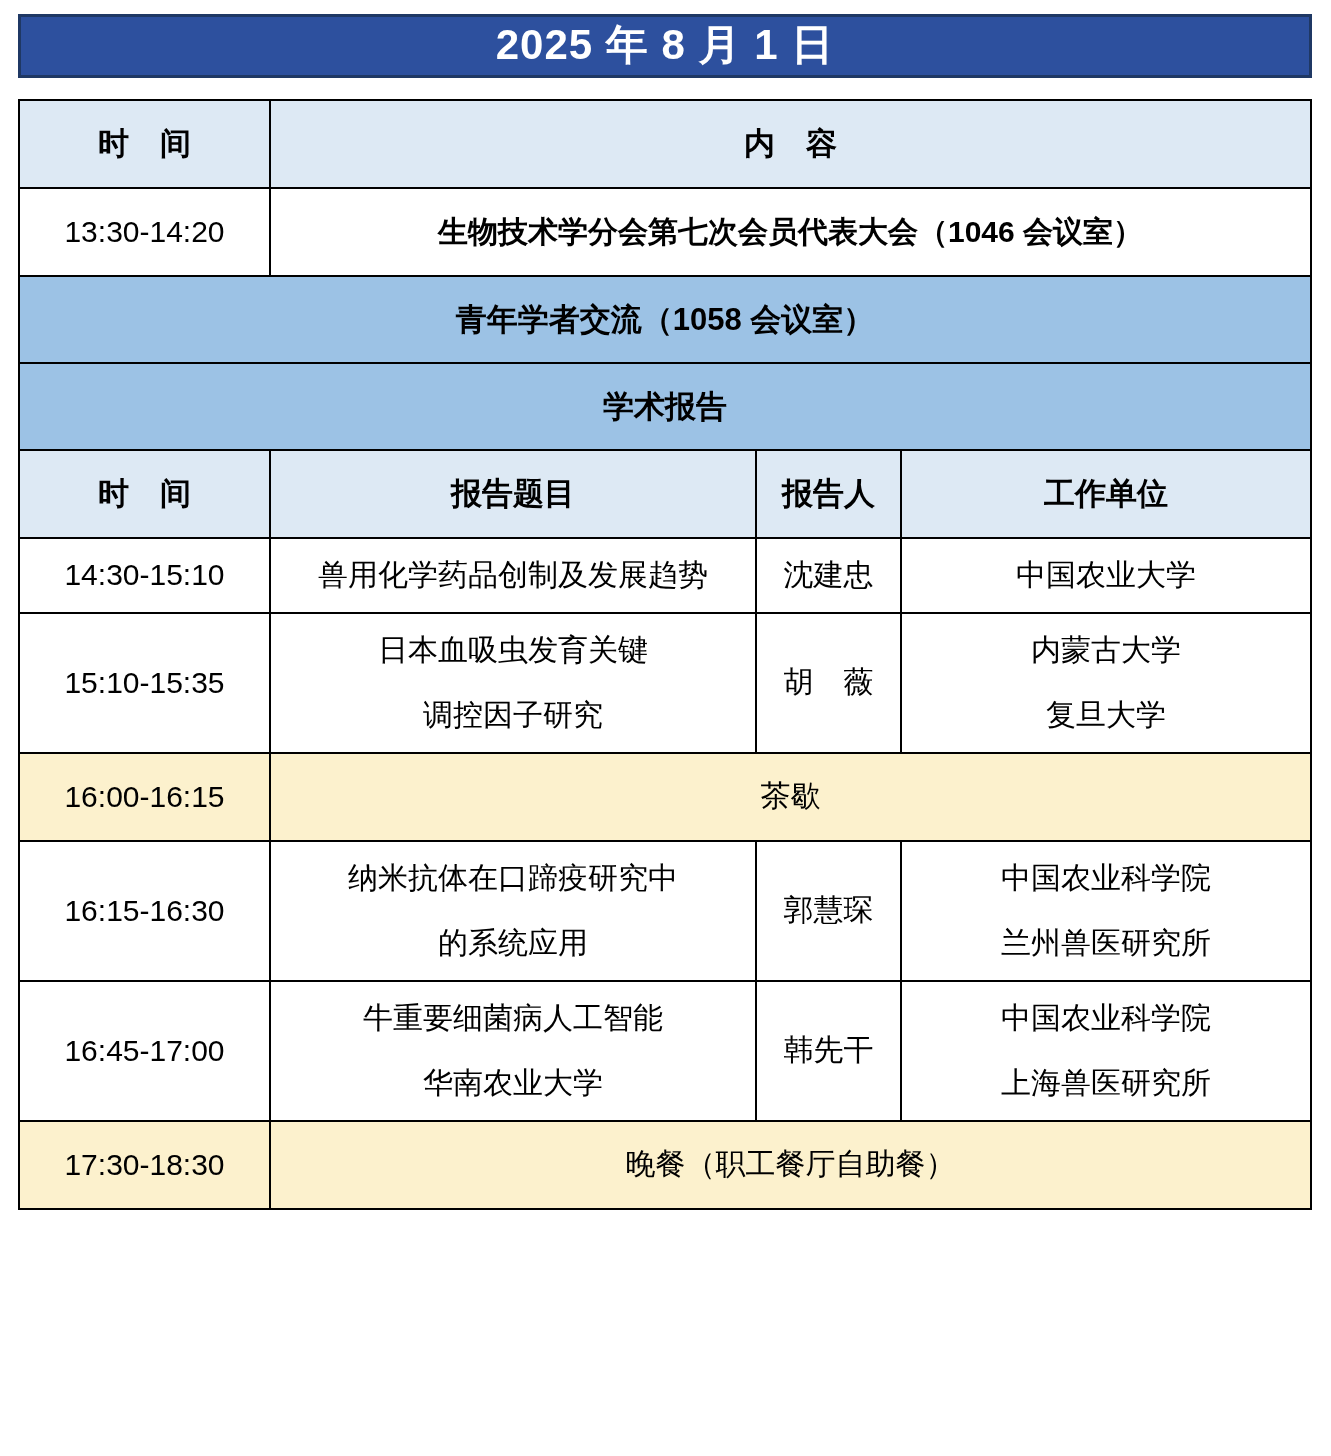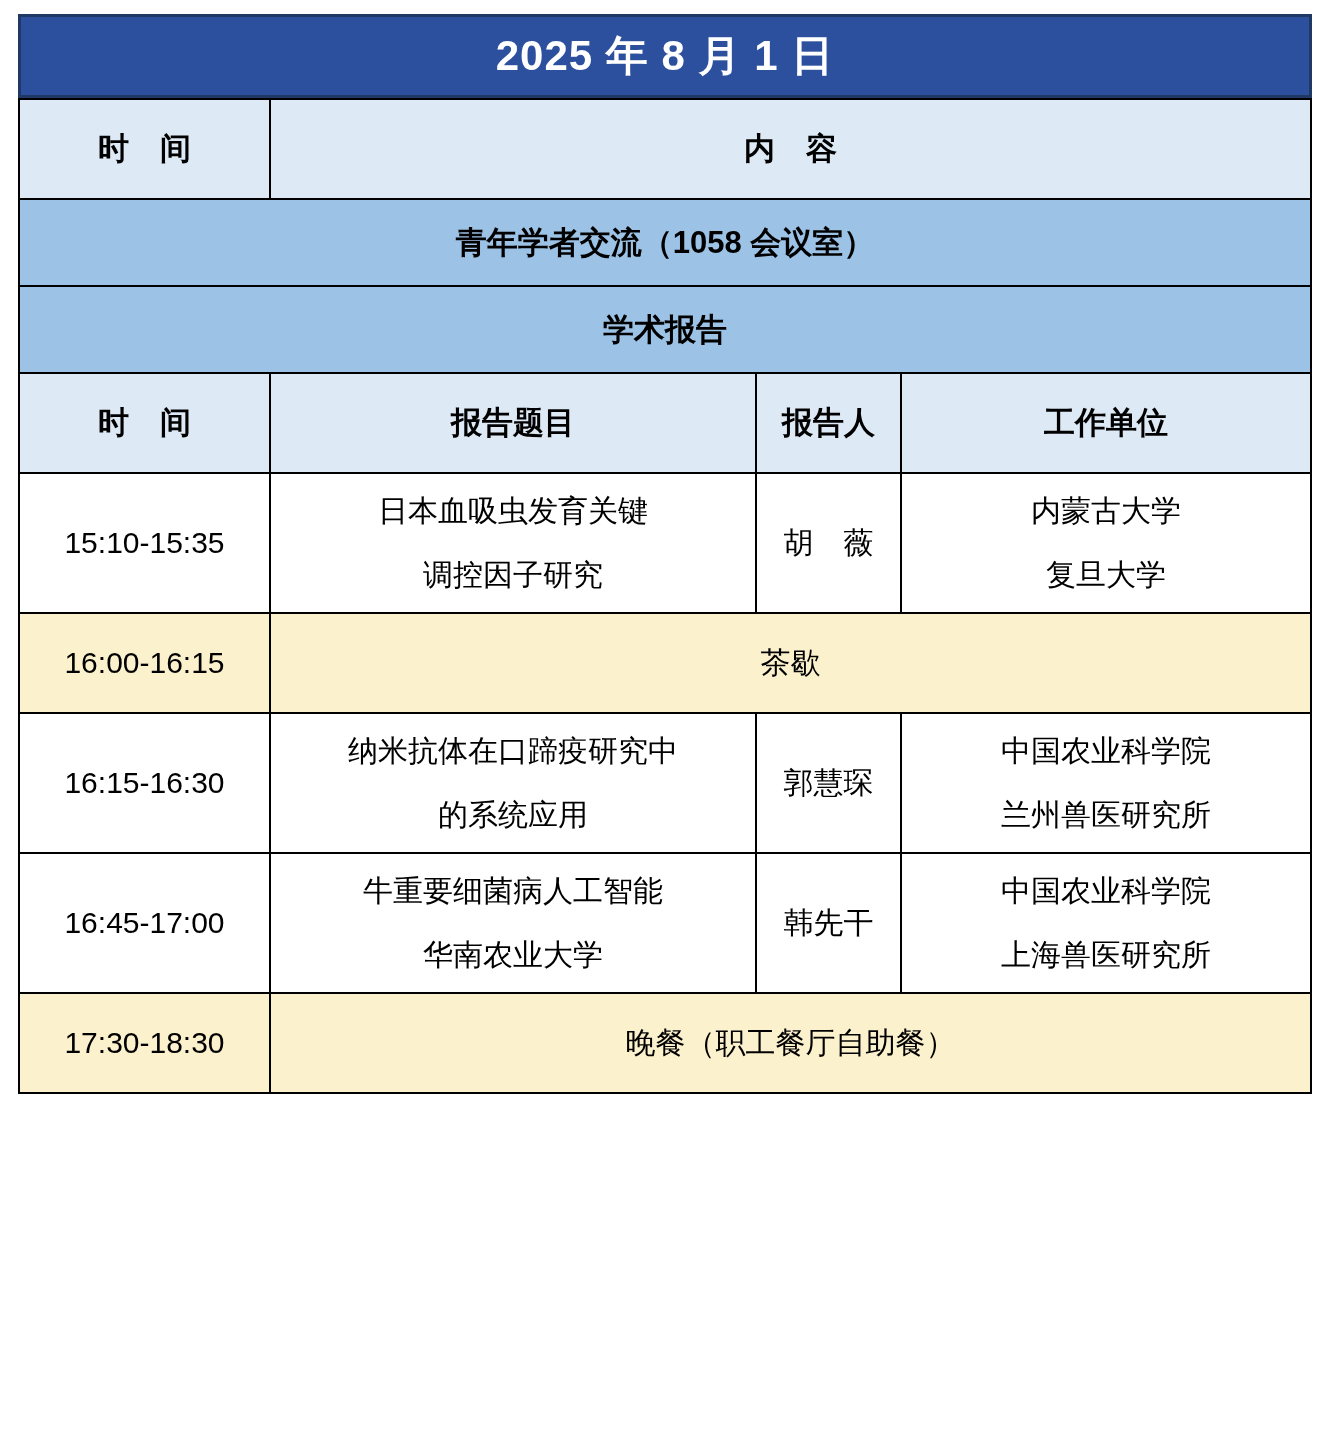--- a/index.html
+++ b/index.html
@@ -15,27 +15,26 @@
     color: var(--text, #000);
   }
   .wrap {
     position: absolute;
     left: 18px;
     top: 14px;
     width: 1294px;
   }
   .title-bar {
     box-sizing: border-box;
-    height: 84px;
+    height: 64px;
     background: var(--title-bg, #2d509e);
     border: 3px solid var(--title-border, #1f3864);
     display: flex;
-    align-items: center;
     justify-content: center;
-    margin-bottom: 0;
+    margin-bottom: 21px;
   }
   .title-bar span {
     color: var(--title-text, #ffffff);
     font-size: 42px;
     font-weight: 700;
     letter-spacing: 1px;
   }
   table {
     width: 100%;
     border-collapse: collapse;
@@ -60,21 +59,21 @@
   }
   td.sec {
     background: var(--section-bg, #9cc2e5);
     font-weight: 700;
     font-size: 31px;
   }
   td.brk { background: var(--break-bg, #fcf1cd); }
   td.bold { font-weight: 700; }
   td.ml div { line-height: 2.15; }
   tr.h74  { height: 74px; }
-  tr.h78  { height: 100px; }
+  tr.h78  { height: 88px; }
   tr.h84  { height: 87px; }
   tr.h140 { height: 140px; }
 </style>
 </head>
 <body>
 
 <div class="wrap">
   <div class="title-bar">
     <span>2025 年 8 月 1 日</span>
   </div>
@@ -83,31 +82,45 @@
       <col class="c-time">
       <col class="c-title">
       <col class="c-speaker">
       <col class="c-org">
     </colgroup>
     <tbody>
         <tr class="h78">
           <td class="hdr">时　间</td>
           <td class="hdr" colspan="3">内　容</td>
         </tr>
+        <tr class="h78">
+          <td>13:30-14:20</td>
+          <td class="bold" colspan="3">生物技术学分会第七次会员代表大会（1046 会议室）</td>
+        </tr>
         <tr class="h84">
           <td class="sec" colspan="4">青年学者交流（1058 会议室）</td>
         </tr>
         <tr class="h84">
           <td class="sec" colspan="4">学术报告</td>
         </tr>
         <tr class="h78">
           <td class="hdr">时　间</td>
           <td class="hdr">报告题目</td>
           <td class="hdr">报告人</td>
           <td class="hdr">工作单位</td>
+        </tr>
+        <tr class="h74">
+          <td>14:30-15:10</td>
+          <td class="ml">
+            <div>兽用化学药品创制及发展趋势</div>
+          </td>
+          <td>沈建忠</td>
+          <td class="ml">
+            <div>中国农业大学</div>
+          </td>
         </tr>
         <tr class="h140">
           <td>15:10-15:35</td>
           <td class="ml">
             <div>日本血吸虫发育关键</div>
             <div>调控因子研究</div>
           </td>
           <td>胡　薇</td>
           <td class="ml">
             <div>内蒙古大学</div>

